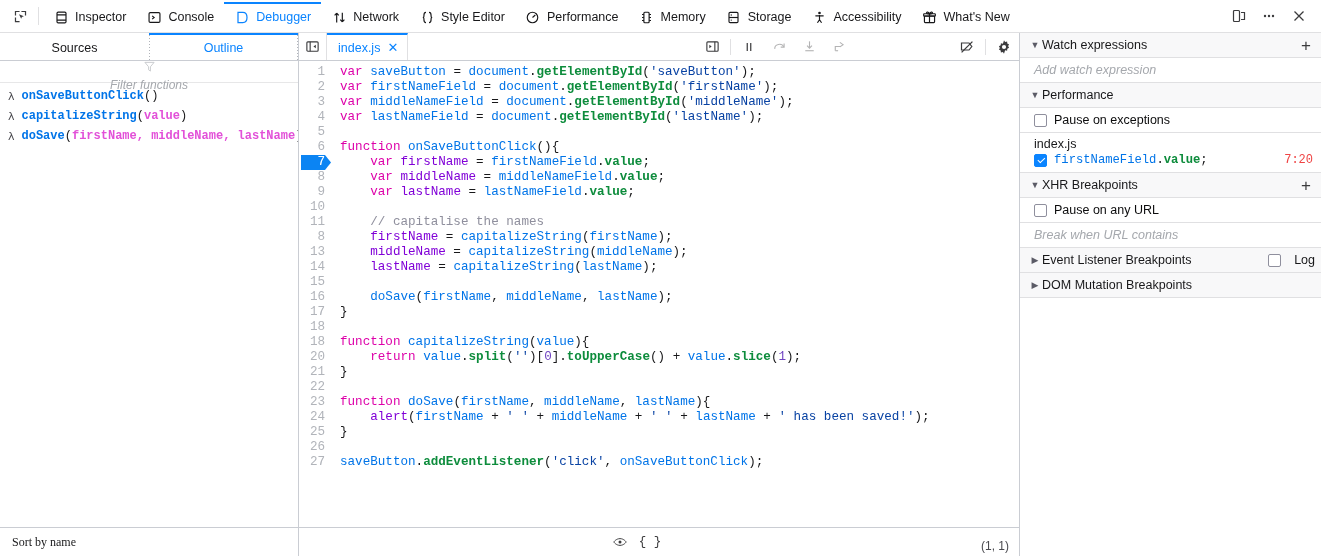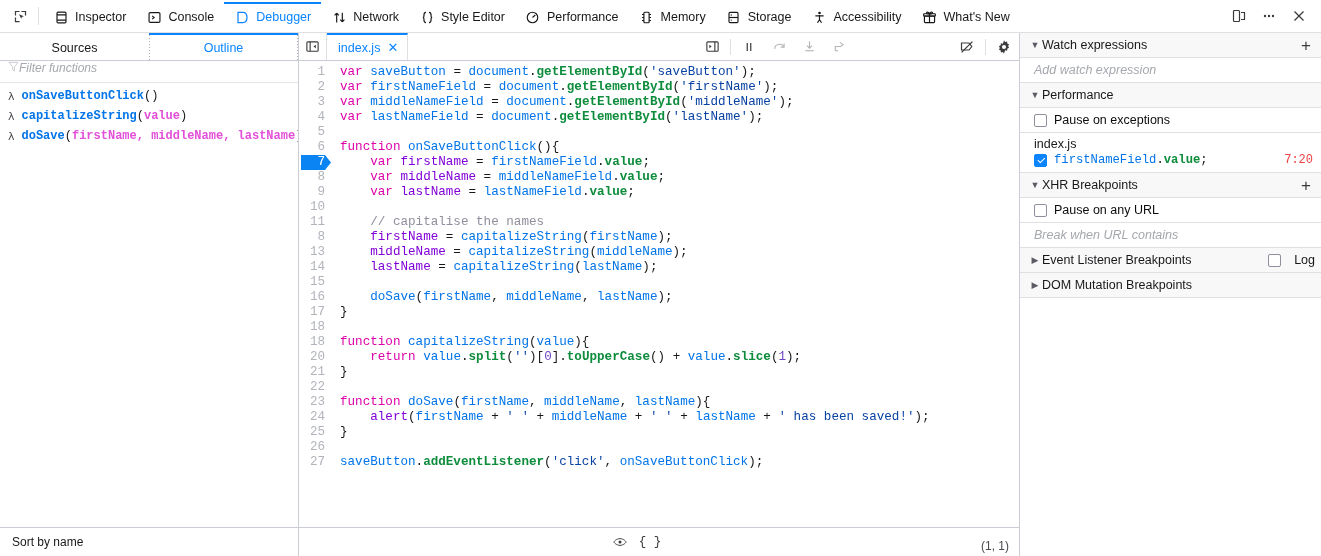--- a/index.html
+++ b/index.html
@@ -65,24 +65,25 @@
   .pane-tab.selected { color: #0a84ff; border-top-color: #0a84ff; }
   .pane-tab.selected::before,
   .pane-tab.selected::after {
     content: ""; position: absolute; top: 0; bottom: 0; width: 1px;
     background: repeating-linear-gradient(to bottom, #b1b4ba 0 1px, transparent 1px 3px);
   }
   .pane-tab.selected::before { left: 0; }
   .pane-tab.selected::after { right: 0; }
 
   .filter-row {
-    display: flex; align-items: flex-start; gap: 0;
+    display: flex; align-items: center; gap: 6px;
     height: 22px; min-height: 22px;
     padding: 0 8px;
     border-bottom: 1px solid #e7e7e8;
+    flex-direction: column;
   }
   .filter-row .ph {
     font-style: italic; color: #a5a8ad; font-size: 12px;
   }
   .outline-list { flex: 1; overflow: hidden; padding-top: 3px; }
   .outline-item {
     display: flex; align-items: center; gap: 7px;
     height: 20px; padding: 0 0 0 8px;
     font-family: "Liberation Mono", monospace; font-size: 12px;
     cursor: pointer; white-space: nowrap;
@@ -92,20 +93,21 @@
   .fn-paren { color: #18181a; }
   .fn-arg { color: #e250d8; font-weight: bold; }
 
   .left-footer {
     height: 29px; min-height: 29px;
     display: flex; align-items: center;
     border-top: 1px solid #cacdd3;
     padding-left: 12px;
     font-size: 12px; color: #18181a;
     cursor: pointer;
+    font-family: Liberation Serif, serif;
   }
 
   
   .center-pane { flex: 1; display: flex; flex-direction: column; min-width: 0; border-right: 1px solid #cacdd3; }
   .editor-tabbar {
     height: 28px; min-height: 28px;
     display: flex; align-items: stretch;
     border-bottom: 1px solid #cacdd3;
     background: #ffffff;
   }

